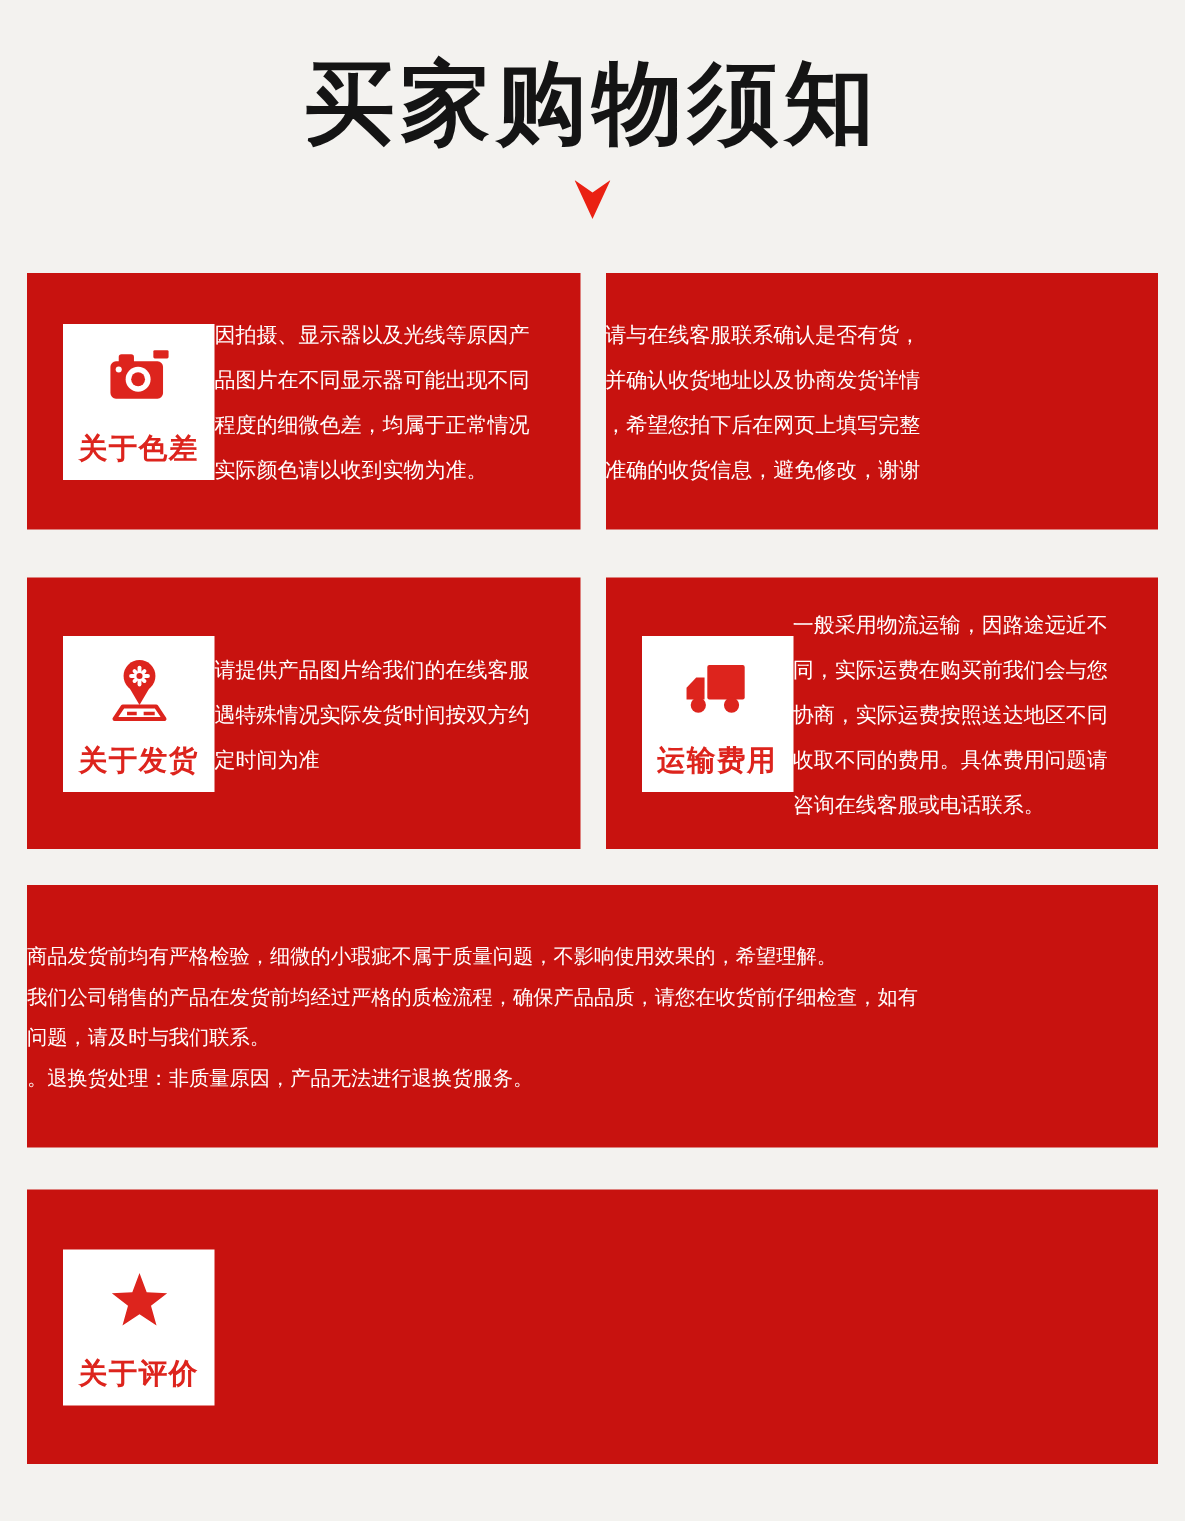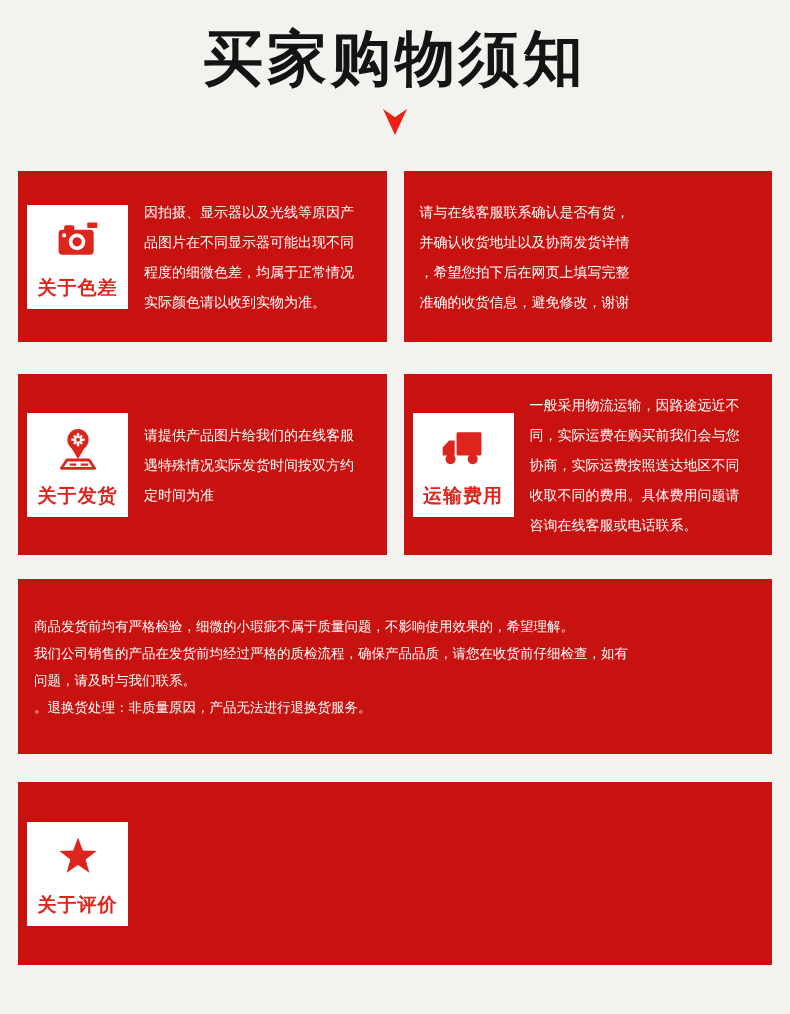--- a/index.html
+++ b/index.html
@@ -10,21 +10,21 @@
     --title-black:#141414;
   }
   *{box-sizing:border-box;margin:0;padding:0;}
   html,body{width:790px;}
   body{
     width:790px;height:1014px;
     background:var(--page-bg);
     font-family:"Liberation Sans","DejaVu Sans",sans-serif;
     overflow:hidden;
   }
-  .header{padding-top:20px;text-align:center;}
+  .header{padding-top:20px;text-align:center;margin-top:11px;}
   .page-title{
     font-family:"DejaVu Serif","Liberation Serif",serif;
     font-size:60px;font-weight:bold;color:var(--title-black);
     letter-spacing:4px;line-height:76px;
   }
   .down-arrow{
     width:24px;height:26px;margin:13px auto 0;
     background:#ea2113;
     clip-path:polygon(0 0,50% 32%,100% 0,50% 100%);
   }
@@ -37,32 +37,32 @@
   }
   .card.half{flex:1;height:171px;}
   .card.full{width:100%;height:175px;}
   .row1{margin-bottom:32px;}
   .row2{margin-bottom:24px;}
   .row2 .card.half{height:181px;}
   .row3{margin-bottom:28px;}
   .row4 .card.full{height:183px;}
   .iconbox{
     width:101px;height:104px;flex:0 0 101px;
-    margin-left:9px;background:#fff;
+    margin-left:24px;background:#fff;
     display:flex;flex-direction:column;align-items:center;text-align:center;
   }
   .iconbox .icon{
     flex:1;display:flex;align-items:center;justify-content:center;width:100%;
   }
   .iconbox .icon svg{width:48px;height:48px;display:block;}
   .iconbox .label{
     font-size:19px;font-weight:bold;color:var(--accent-red);
     padding-bottom:8px;white-space:nowrap;letter-spacing:1px;
   }
-  .text{margin-left:16px;padding-right:12px;}
+  .text{margin-left:0;padding-right:12px;}
   .half .text{font-size:14px;line-height:30px;}
   .full .text{font-size:13.5px;line-height:27px;}
   .text .line{white-space:nowrap;}
 </style>
 </head>
 <body>
 
 <div class="header">
   <h1 class="page-title">买家购物须知</h1>
   <div class="down-arrow"></div>

